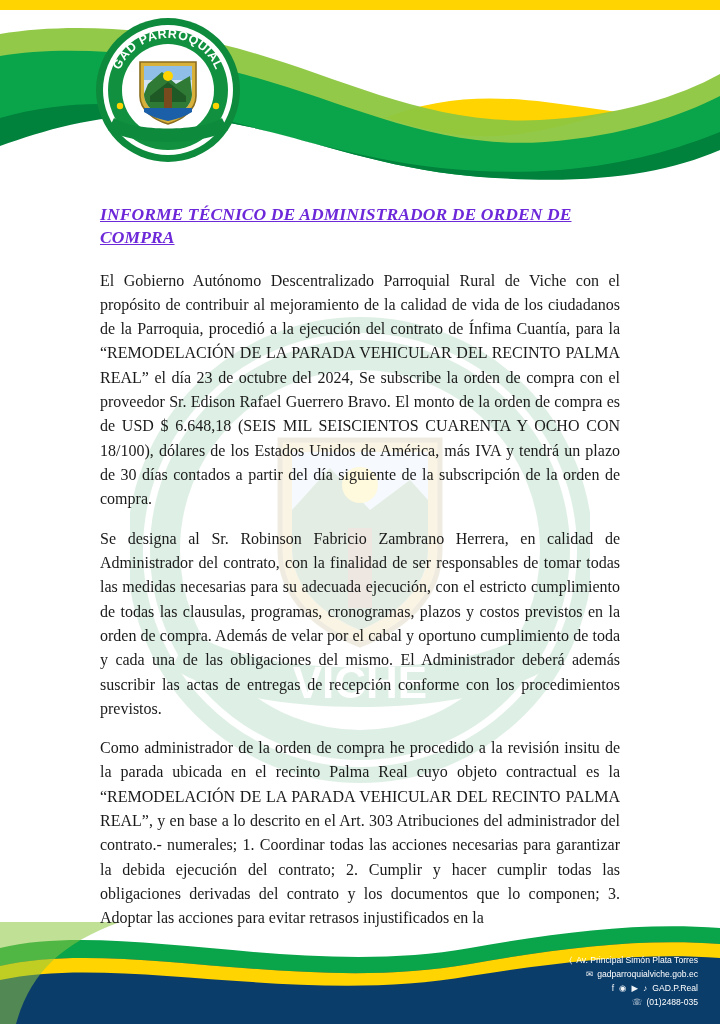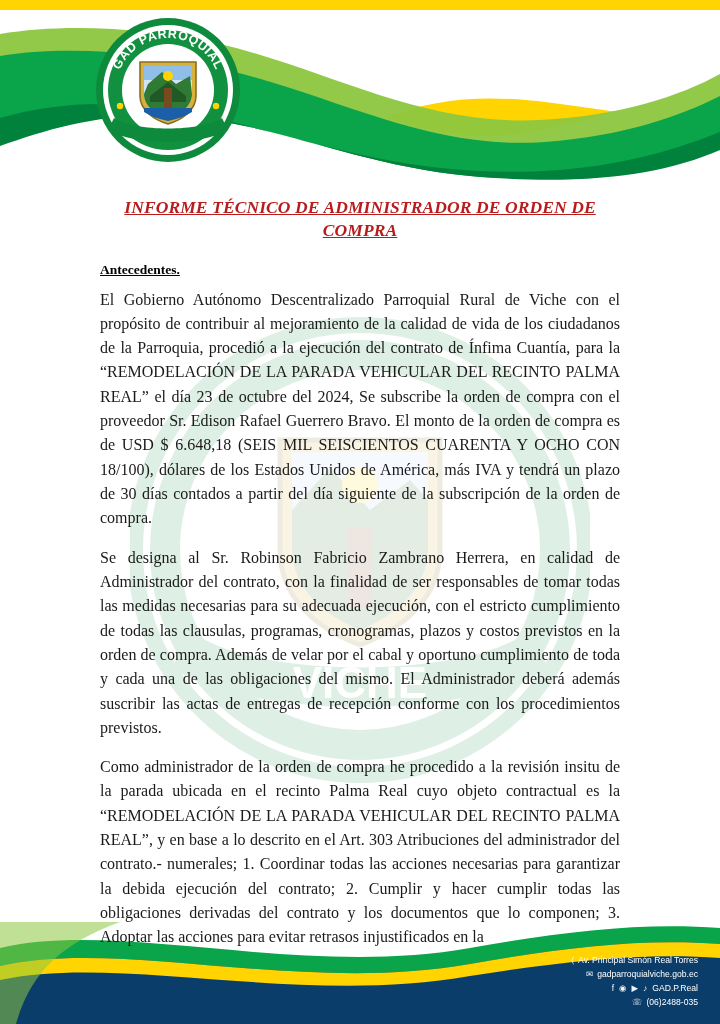--- a/index.html
+++ b/index.html
@@ -58,28 +58,28 @@
   
   .content {
     position: absolute;
     top: 190px;
     left: 100px;
     width: 520px;
     z-index: 5;
   }
 
   .doc-title {
-    text-align: center;
+    text-align: left;
     font-weight: bold;
     font-style: italic;
     text-decoration: underline;
     font-size: 17.5px;
     line-height: 1.3;
-    color: #b91c1c;
-    margin: 6px 0 20px 0;
+    color: #6d28d9;
+    margin: 13px 0 20px 0;
     letter-spacing: 0.1px;
   }
 
   .section-heading {
     font-weight: bold;
     font-size: 13.5px;
     text-decoration: underline;
     margin: 0 0 10px 0;
     color: #000;
   }
@@ -195,21 +195,20 @@
       <circle cx="230" cy="185" r="18" fill="#ffd400"></circle>
       <path d="M60,330 C120,380 340,380 400,330 L418,368 C340,420 120,420 42,368 Z" fill="#0e8a3c"></path>
       <text x="230" y="398" font-family="Liberation Sans, sans-serif" font-size="44" font-weight="bold" fill="#ffffff" text-anchor="middle">VICHE</text>
     </svg>
   </div>
 
   <div class="content">
 
     <div class="doc-title">INFORME TÉCNICO DE ADMINISTRADOR DE ORDEN DE COMPRA</div>
 
-    <div class="section-heading">Antecedentes.</div>
 
     <p class="body-text">El Gobierno Autónomo Descentralizado Parroquial Rural de Viche con el propósito de contribuir al mejoramiento de la calidad de vida de los ciudadanos de la Parroquia, procedió a la ejecución del contrato de Ínfima Cuantía, para la “REMODELACIÓN DE LA PARADA VEHICULAR DEL RECINTO PALMA REAL” el día 23 de octubre del 2024, Se subscribe la orden de compra con el proveedor Sr. Edison Rafael Guerrero Bravo. El monto de la orden de compra es de USD $ 6.648,18 (SEIS MIL SEISCIENTOS CUARENTA Y OCHO CON 18/100), dólares de los Estados Unidos de América, más IVA y tendrá un plazo de 30 días contados a partir del día siguiente de la subscripción de la orden de compra.</p>
 
     <p class="body-text">Se designa al Sr. Robinson Fabricio Zambrano Herrera, en calidad de Administrador del contrato, con la finalidad de ser responsables de tomar todas las medidas necesarias para su adecuada ejecución, con el estricto cumplimiento de todas las clausulas, programas, cronogramas, plazos y costos previstos en la orden de compra. Además de velar por el cabal y oportuno cumplimiento de toda y cada una de las obligaciones del mismo. El Administrador deberá además suscribir las actas de entregas de recepción conforme con los procedimientos previstos.</p>
 
     <p class="body-text">Como administrador de la orden de compra he procedido a la revisión insitu de la parada ubicada en el recinto Palma Real cuyo objeto contractual es la “REMODELACIÓN DE LA PARADA VEHICULAR DEL RECINTO PALMA REAL”, y en base a lo descrito en el Art. 303 Atribuciones del administrador del contrato.- numerales; 1. Coordinar todas las acciones necesarias para garantizar la debida ejecución del contrato; 2. Cumplir y hacer cumplir todas las obligaciones derivadas del contrato y los documentos que lo componen; 3. Adoptar las acciones para evitar retrasos injustificados en la</p>
 
   </div>
 
   <div class="footer">
@@ -218,32 +217,32 @@
       <path d="M0,40 C120,10 300,70 470,40 C580,20 660,10 720,18 L720,110 L0,110 Z" fill="#0b3d6b"></path>
       <path d="M0,34 C120,6 300,64 470,34 C560,18 640,8 720,14 L720,30 C640,24 560,34 470,50 C300,80 120,24 0,52 Z" fill="#0aa54a"></path>
       <path d="M0,52 C120,24 300,80 470,50 C560,34 640,24 720,30 L720,44 C640,38 560,48 470,62 C300,92 120,40 0,66 Z" fill="#ffd400"></path>
       <path d="M0,8 L120,8 C60,30 30,60 16,110 L0,110 Z" fill="#8dc63f" opacity="0.55"></path>
     </svg>
   </div>
 
   <div class="footer-info">
     <div class="line">
       <span class="gl">〈</span>
-      <span>Av. Principal Simón Real Torres</span>
+      <span>Av. Principal Simón Plata Torres</span>
     </div>
     <div class="line">
       <span class="gl">✉</span>
       <span>gadparroquialviche.gob.ec</span>
     </div>
     <div class="line socialrow">
       <span class="gl">f</span>
       <span class="gl">◉</span>
       <span class="gl">▶</span>
       <span class="gl">♪</span>
       <span>GAD.P.Real</span>
     </div>
     <div class="line">
       <span class="gl">☏</span>
-      <span>(06)2488-035</span>
+      <span>(01)2488-035</span>
     </div>
   </div>
 
 </div>
 
 </body></html>

